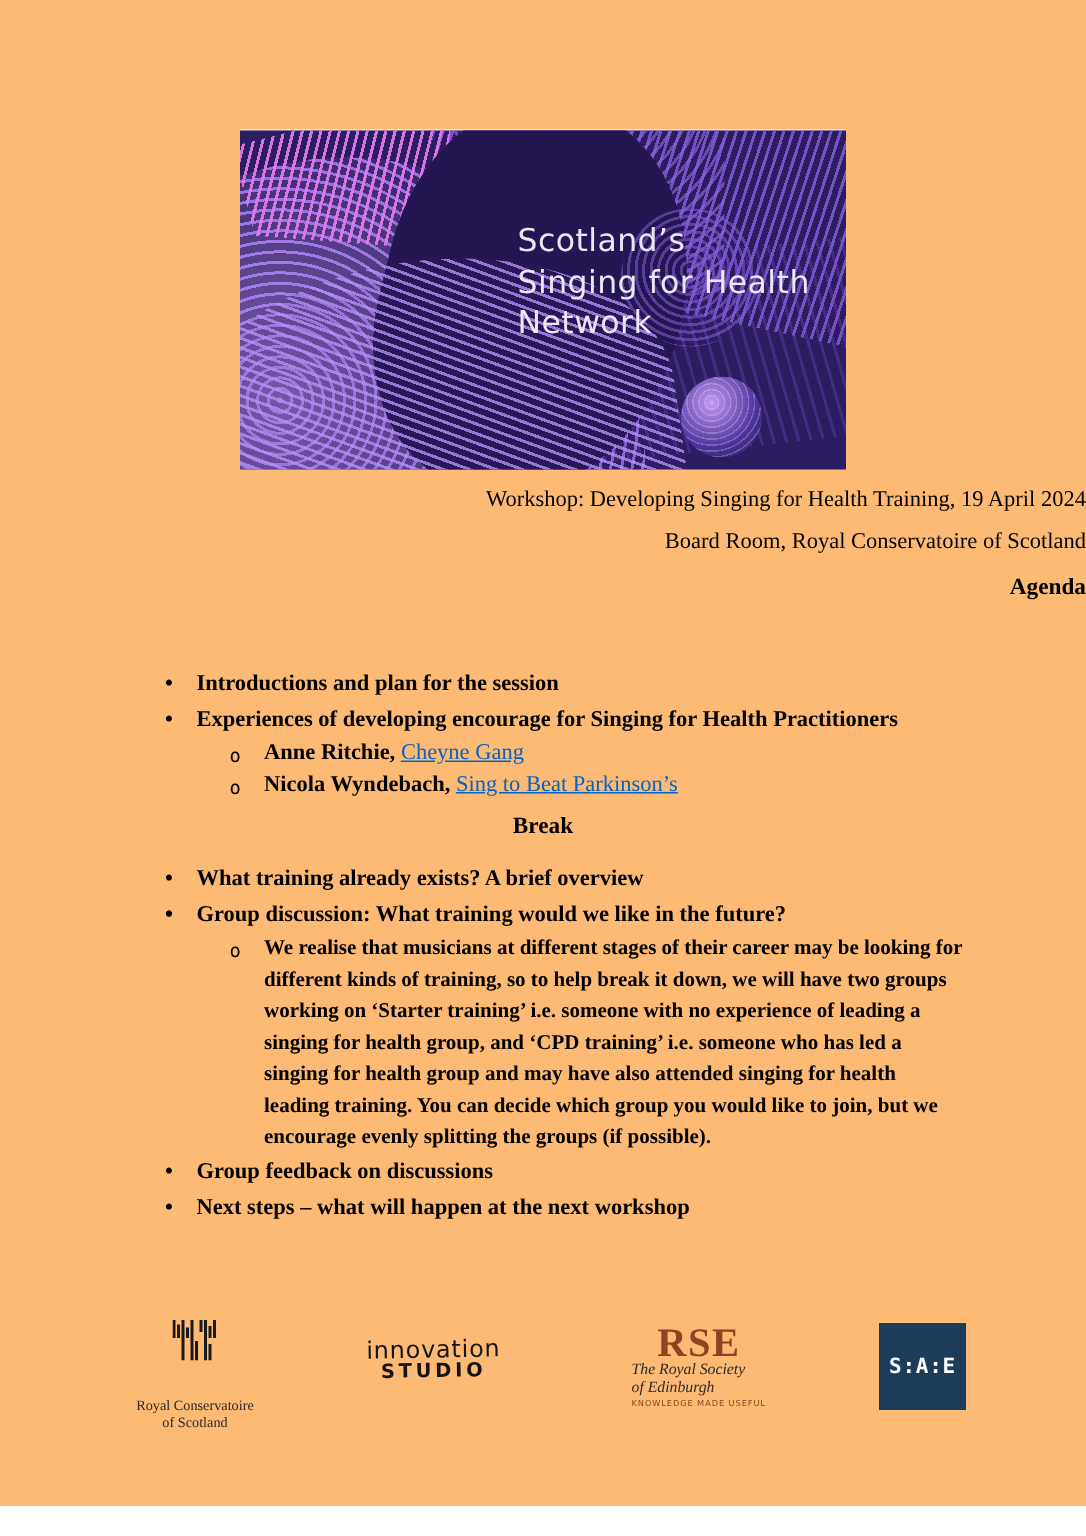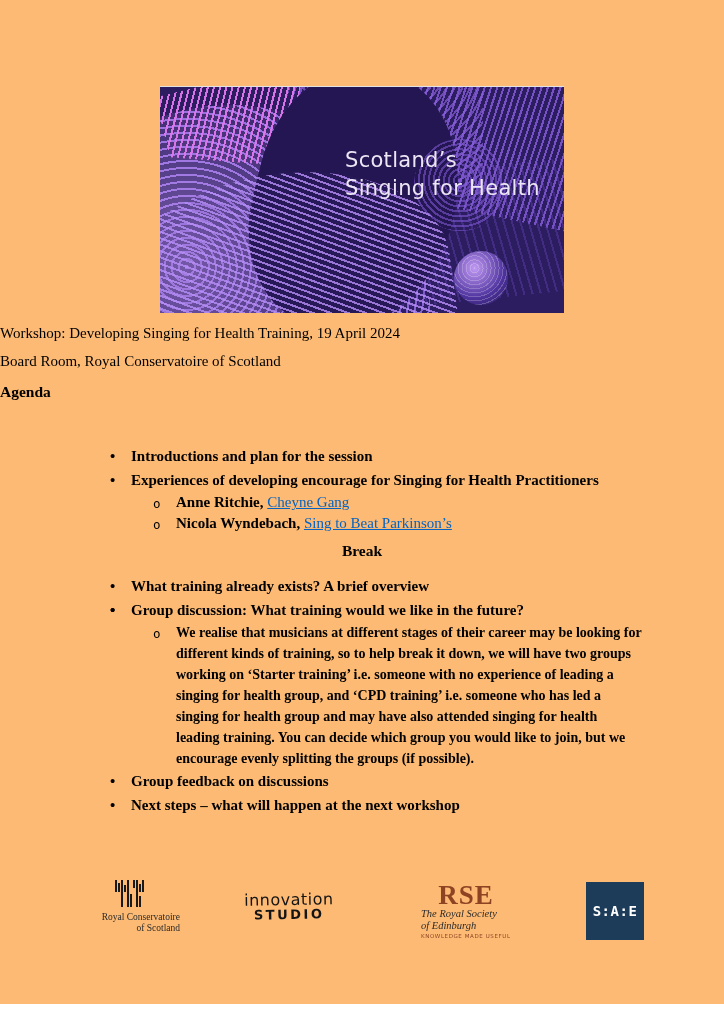--- a/index.html
+++ b/index.html
@@ -67,21 +67,21 @@
       radial-gradient(circle at 38% 32%, rgba(200,160,250,.95), rgba(80,52,160,.95) 60%, #281a5a);
     z-index:3;
   }
   .banner-text {
     position:absolute; left:185px; top:60px; z-index:5;
     font-family:"DejaVu Sans", sans-serif; font-weight:400;
     color:#ece6f4; font-size:21px; line-height:27.5px; letter-spacing:.3px;
   }
 
   
-  .doc-head { position:absolute; top:324px; left:0; width:724px; text-align:left; }
+  .doc-head { position:absolute; top:324px; left:0; width:724px; text-align:right; }
   .doc-title { font-size:15px; line-height:19px; font-weight:normal; }
   .doc-location { font-size:15px; line-height:19px; margin-top:9px; font-weight:normal; }
   .doc-agenda { font-size:15.5px; line-height:19px; margin-top:11px; font-weight:bold; }
 
   
   .agenda-wrap { position:absolute; top:444px; left:0; width:724px; }
   ul { list-style:none; }
   .l1 > li {
     position:relative; padding-left:131px; padding-right:30px;
     font-weight:bold; font-size:15px; line-height:24px;
@@ -98,21 +98,21 @@
   .break-heading { text-align:center; font-weight:bold; font-size:15.5px; line-height:20px; margin-top:7px; }
   .mid-list { margin-top:13px; }
   .note-item { width:650px; }
   .note-text { display:block; width:467px; font-size:14px; line-height:21px; }
   a.doc-link { color:#0563C1; text-decoration:underline; font-weight:normal; cursor:pointer; }
 
   
   .logos { position:absolute; top:878px; left:0; width:724px; height:80px; }
   .logo { position:absolute; text-align:center; }
   .logo-rcs { left:80px; top:2px; width:100px; color:#2a2a2a; }
-  .logo-rcs .rcs-text { font-size:9.5px; line-height:11px; margin-top:1px;text-align:right; }
+  .logo-rcs .rcs-text { font-size:9.5px; line-height:11px; margin-top:21px; }
   .logo-rcs .rcs-line2 { }
   .logo-innovation { left:242px; top:14px; width:94px; color:#151515;
     font-family:"DejaVu Sans", sans-serif; transform:rotate(-1deg); }
   .inn-line1 { font-size:16px; line-height:16px; letter-spacing:.5px; }
   .inn-line2 { font-size:13px; line-height:14px; letter-spacing:2.5px; font-weight:bold; }
   .logo-rse { left:421px; top:4px; width:90px; text-align:left; }
   .rse-acronym { font-size:27px; line-height:26px; font-weight:bold; letter-spacing:1px; color:#8e4423;text-align:center; }
   .rse-sub { font-style:italic; font-size:10.5px; line-height:11.5px; color:#2b2b2b; }
   .rse-tagline { font-size:5.5px; letter-spacing:.6px; color:#8e4423; margin-top:2px; font-family:"DejaVu Sans", sans-serif; }
   .logo-share { left:586px; top:4px; width:58px; height:58px; background:#1d3c5a;
@@ -131,20 +131,21 @@
     <div class="layer bnr-stripes-right"></div>
     <div class="layer bnr-stripes-right2"></div>
     <div class="layer bnr-patch-topleft"></div>
     <div class="layer bnr-head-silhouette"></div>
     <div class="layer bnr-shoulder"></div>
     <div class="layer bnr-globe"></div>
     <div class="layer bnr-yarn"></div>
     <div class="banner-text">
       <div>Scotland’s</div>
       <div>Singing for Health</div>
+      <div>Network</div>
     </div>
   </div>
 
   <div class="doc-head">
     <div class="doc-title">Workshop: Developing Singing for Health Training, 19 April 2024</div>
     <div class="doc-location">Board Room, Royal Conservatoire of Scotland</div>
     <div class="doc-agenda">Agenda</div>
   </div>
 
   <div class="agenda-wrap">

